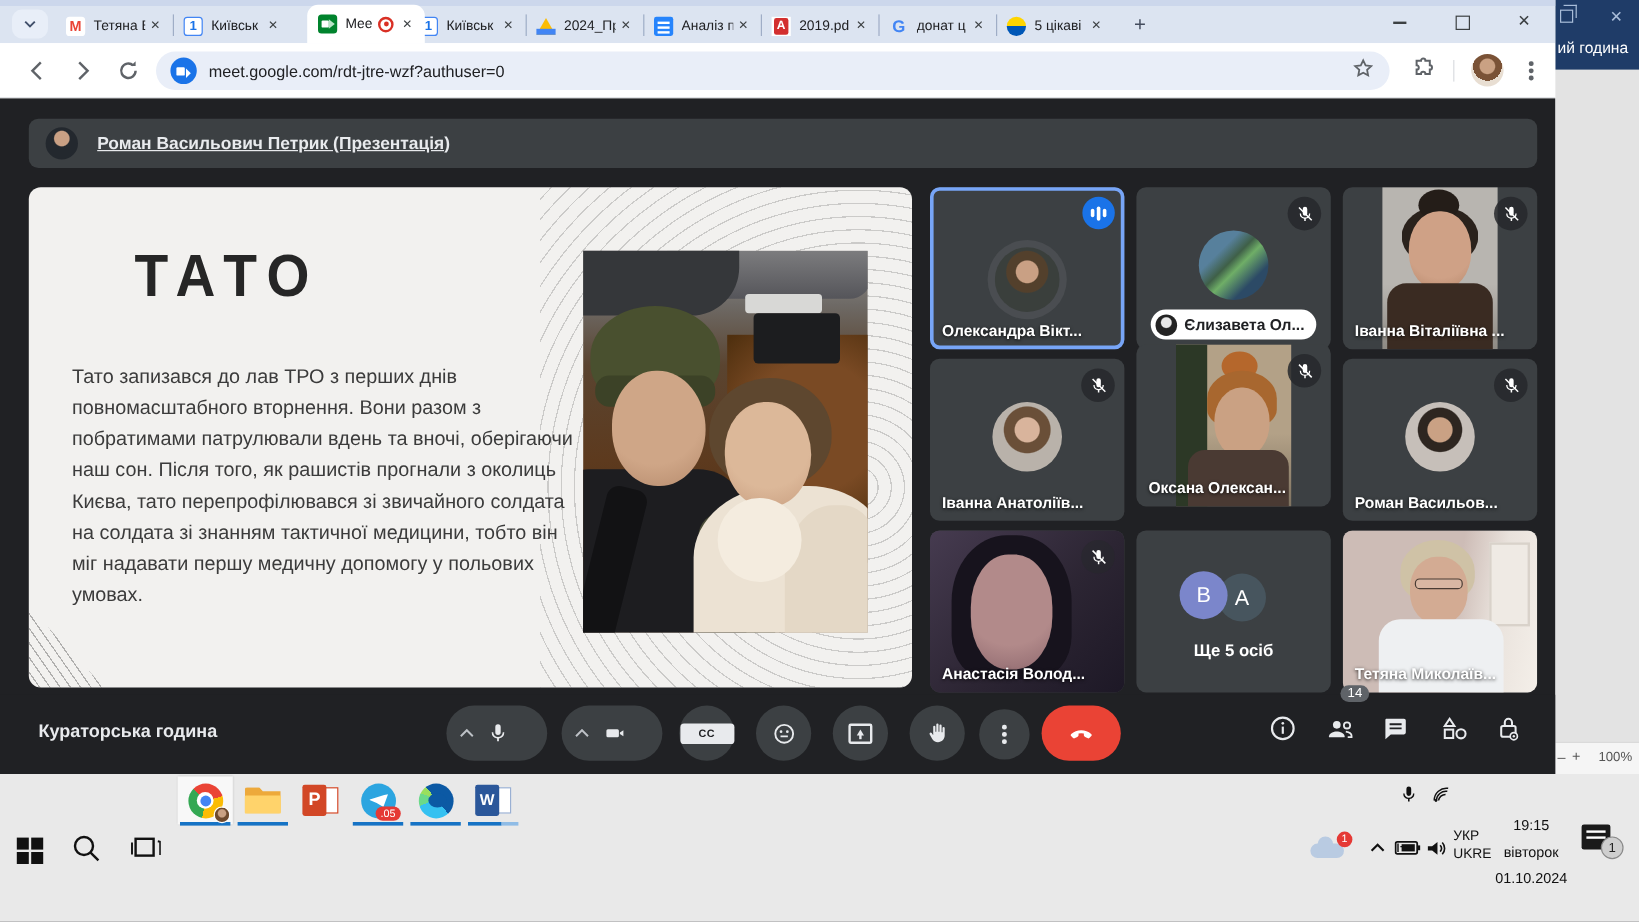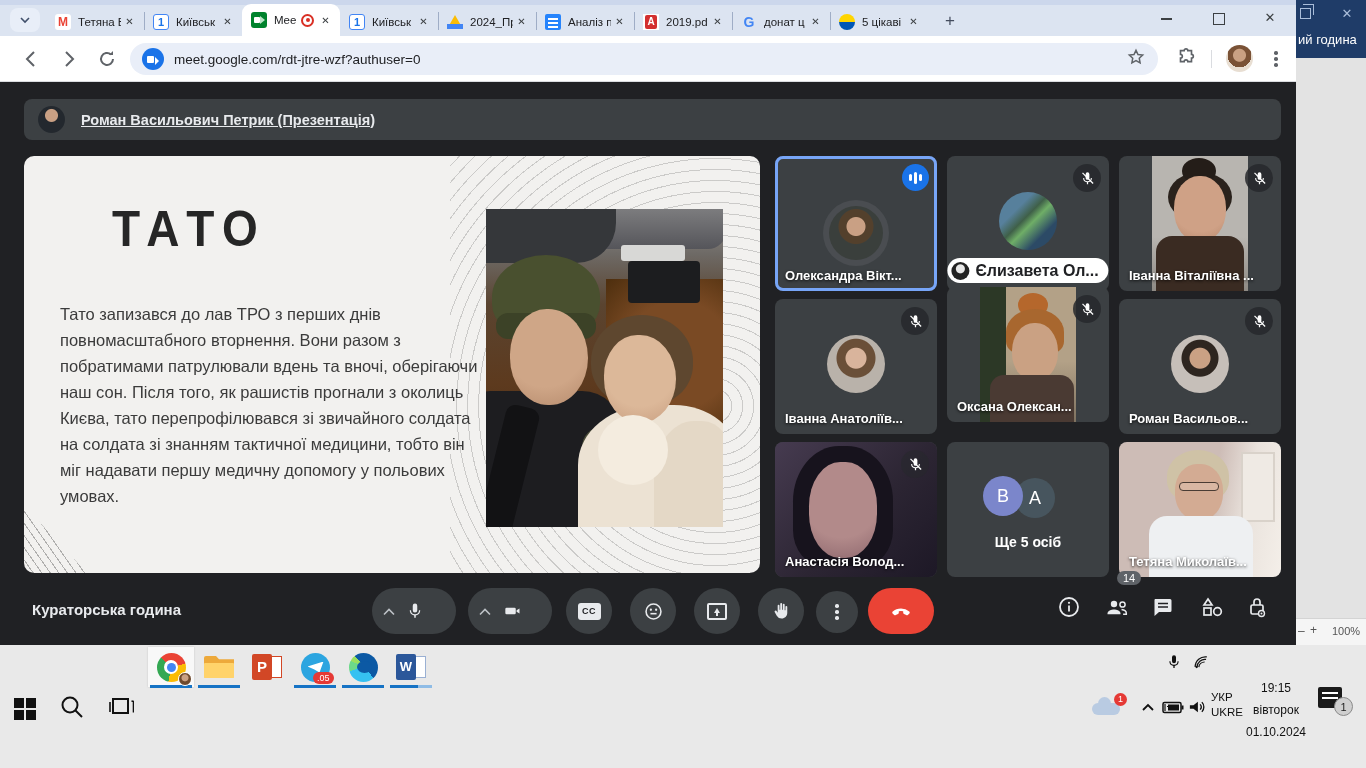--- a/index.html
+++ b/index.html
@@ -109,21 +109,21 @@
   .audio-badge i { width:3px; background:#fff; border-radius:2px; display:block; }
   .ring-avatar { position:absolute; left:50%; top:44px; transform:translateX(-50%); width:66px; height:66px; border-radius:50%; background:#4a4d51; display:flex; align-items:center; justify-content:center; }
   .circle-avatar { width:54px; height:54px; border-radius:50%; }
   .free-avatar { position:absolute; left:50%; top:36px; transform:translateX(-50%); width:58px; height:58px; border-radius:50%; }
   .av-photo1 { background:radial-gradient(circle at 50% 38%, #c9a084 0 9px, #53402c 10px 17px, #3a3f3c 18px), linear-gradient(0deg,#cbb59a 0 30%, #3a3f3c 30%); }
   .av-photo2 { background:linear-gradient(135deg,#57809c 0 30%, #3f6048 45%, #6fae67 55%, #2c4a66 75%); }
   .av-photo3 { background:radial-gradient(circle at 50% 40%, #d9b49c 0 10px, #6a4f38 11px 19px, #b9b2aa 20px); }
   .av-photo4 { background:radial-gradient(circle at 50% 40%, #caa184 0 10px, #2e2620 11px 18px, #c6bfb9 19px); }
   .pill-label { position:absolute; left:50%; bottom:8px; transform:translateX(-50%); background:#fff; border-radius:13px; height:25px; display:flex; align-items:center; padding:0 10px 0 4px; gap:6px; z-index:5; white-space:nowrap; }
   .pill-label .mini-av { width:18px; height:18px; border-radius:50%; background:radial-gradient(circle at 50% 38%, #e8e8e8 0 4px, #232323 5px); flex:none; }
-  .pill-label span { font-size:16px; color:#202124; font-weight:bold; }
+  .pill-label span { font-size:13px; color:#202124; font-weight:bold; }
   .pillarbox { position:absolute; left:50%; top:0; transform:translateX(-50%); width:96px; height:100%; }
   
   .scene3 { background:linear-gradient(180deg,#b8b5b0 0 60%, #8e8a84); }
   .scene3 .bun { position:absolute; left:30px; top:2px; width:34px; height:26px; background:#241d18; border-radius:50%; }
   .scene3 .head { position:absolute; left:22px; top:20px; width:52px; height:66px; background:radial-gradient(circle at 50% 42%,#cfa186 0 60%, #b5876b); border-radius:48%; }
   .scene3 .hair { position:absolute; left:16px; top:16px; width:64px; height:50px; background:transparent; border-top:14px solid #2a221c; border-left:10px solid #2a221c; border-right:10px solid #2a221c; border-radius:50%; }
   .scene3 .body { position:absolute; left:4px; top:80px; width:88px; height:55px; background:#3a2b22; border-radius:16px 16px 0 0; }
   .scene5 { background:linear-gradient(180deg,#b3a187 0 55%, #7e7260); }
   .scene5 .curtain { position:absolute; left:0; top:0; width:26px; height:100%; background:#2c3826; }
   .scene5 .bun { position:absolute; left:38px; top:6px; width:30px; height:24px; background:#b5672c; border-radius:50%; }
@@ -147,21 +147,21 @@
   
   #meetbar { left:0; top:497px; width:1296px; height:66px; background:#202124; }
   #meeting-name { left:32px; top:22px; color:#e8eaed; font-size:15px; font-weight:bold; }
   .ctl-pill { top:9px; height:46px; border-radius:23px; background:#3c4043; color:#e8eaed; display:flex; align-items:center; }
   .ctl-pill .chev { width:34px; text-align:center; color:#bdc1c6; }
   .ctl-circle { top:9px; width:46px; height:46px; border-radius:50%; background:#3c4043; color:#e8eaed; display:flex; align-items:center; justify-content:center; }
   #btn-mic { left:372px; width:84px; } #btn-cam { left:468px; width:84px; }
   #btn-cc { left:566px; } #btn-emoji { left:630px; } #btn-present { left:694px; } #btn-hand { left:758px; }
   #btn-more { left:816px; top:12px; width:42px; height:42px; }
   #btn-end { left:868px; top:9px; width:66px; height:46px; border-radius:23px; background:#ea4335; color:#fff; display:flex; align-items:center; justify-content:center; }
-  .cc-box { width:23px; height:17px; background:#e8eaed; border-radius:3px; color:#202124; font-size:9px; font-weight:bold; text-align:center; line-height:17px; letter-spacing:.5px; }
+  .cc-box { width:45px; height:17px; background:#e8eaed; border-radius:3px; color:#202124; font-size:9px; font-weight:bold; text-align:center; line-height:17px; letter-spacing:.5px; }
   .present-box { width:20px; height:17px; border:2px solid #e8eaed; border-radius:2px; position:relative; }
   .present-box:before { content:""; position:absolute; left:5px; top:3px; border-bottom:5px solid #e8eaed; border-left:3px solid transparent; border-right:3px solid transparent; }
   .present-box:after { content:""; position:absolute; left:7px; top:6px; width:2px; height:5px; background:#e8eaed; }
   .meet-right-icon { top:16px; color:#e8eaed; }
   #icon-info { left:1057px; } #icon-people { left:1104px; } #icon-chat { left:1151px; } #icon-activities { left:1200px; } #icon-host { left:1246px; }
   #people-badge { left:1117px; top:-8px; background:#5f6368; color:#fff; border-radius:9px; font-size:11px; padding:1px 6px; z-index:6; }
 
   
   #taskbar { left:0; top:645px; width:1366px; height:123px; background:#e9e9e9; }
   .app-cell { position:absolute; top:2px; width:46px; height:40px; display:flex; align-items:center; justify-content:center; }
@@ -235,21 +235,21 @@
         <div class="favicon fav-gmail">M</div>
         <div class="tab-title">Тетяна Б</div>
         <div class="tab-close">✕</div>
       </div>
       <div class="tab" style="left:144px">
         <div class="divider"></div>
         <div class="favicon fav-cal">1</div>
         <div class="tab-title">Київськ</div>
         <div class="tab-close">✕</div>
       </div>
-      <div class="tab active" style="left:242px">
+      <div class="tab active" style="left:256px">
         <div class="favicon fav-meet"></div>
         <div class="tab-title">Mee</div>
         <div class="rec-icon"></div>
         <div class="tab-close">✕</div>
       </div>
       <div class="tab" style="left:340px">
         <div class="favicon fav-cal">1</div>
         <div class="tab-title">Київськ</div>
         <div class="tab-close">✕</div>
       </div>

